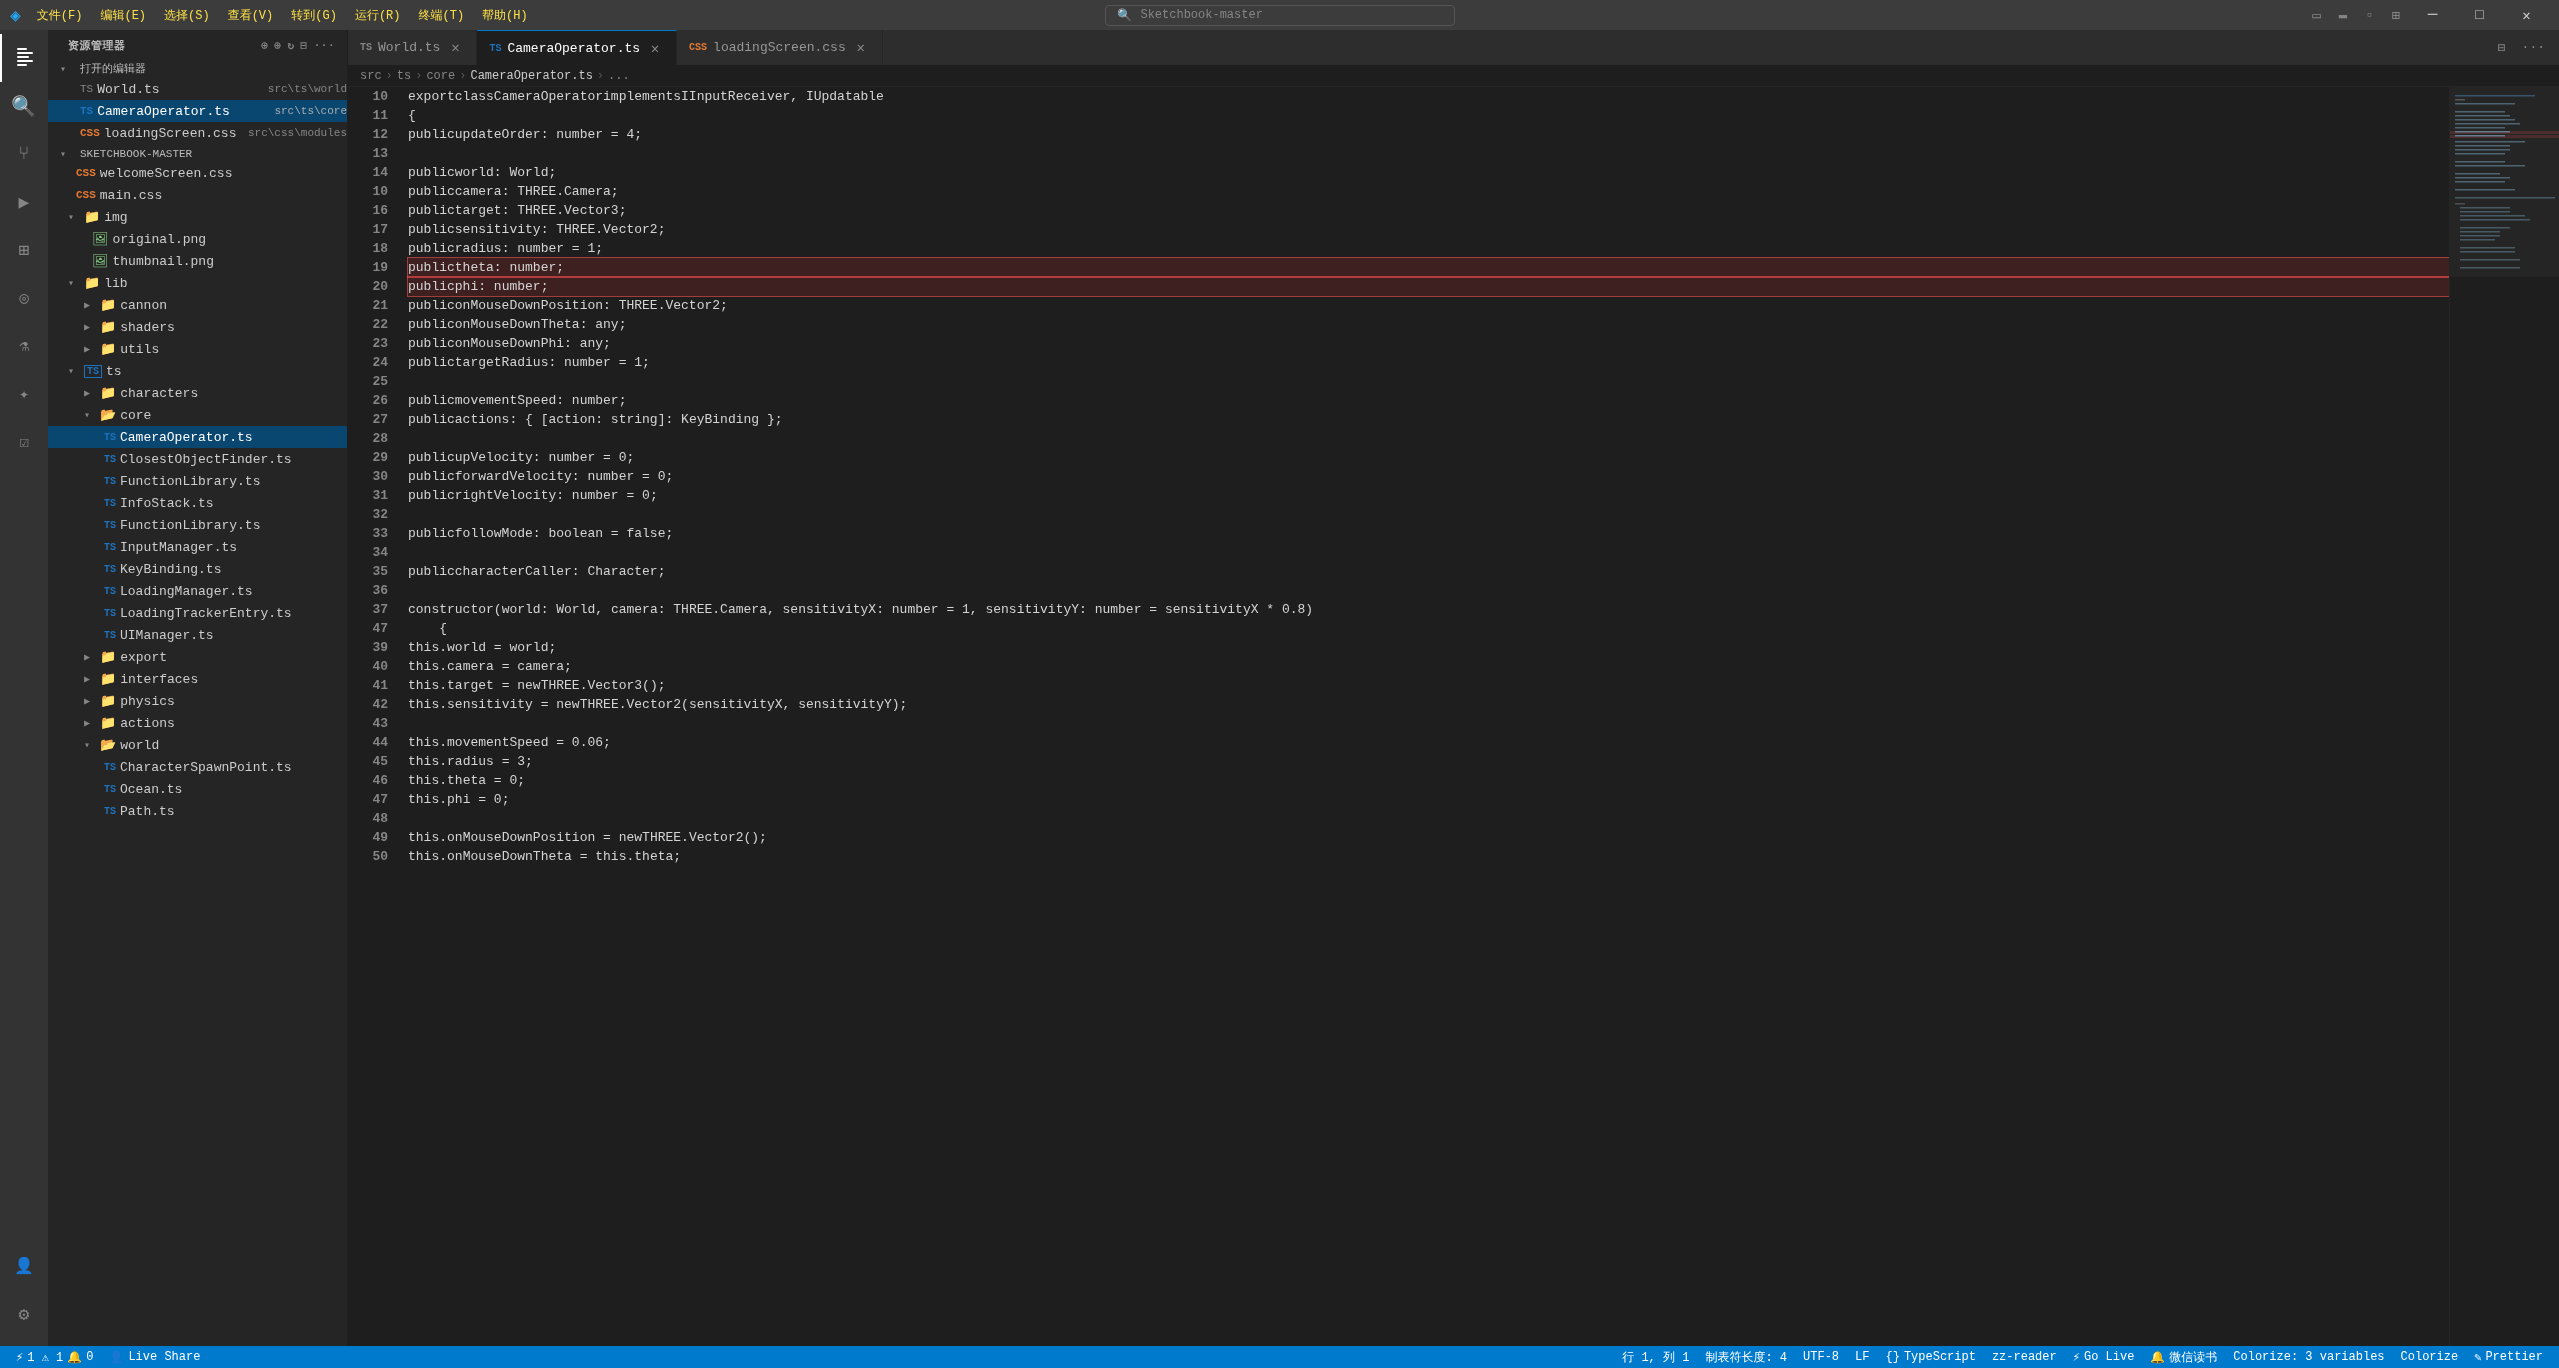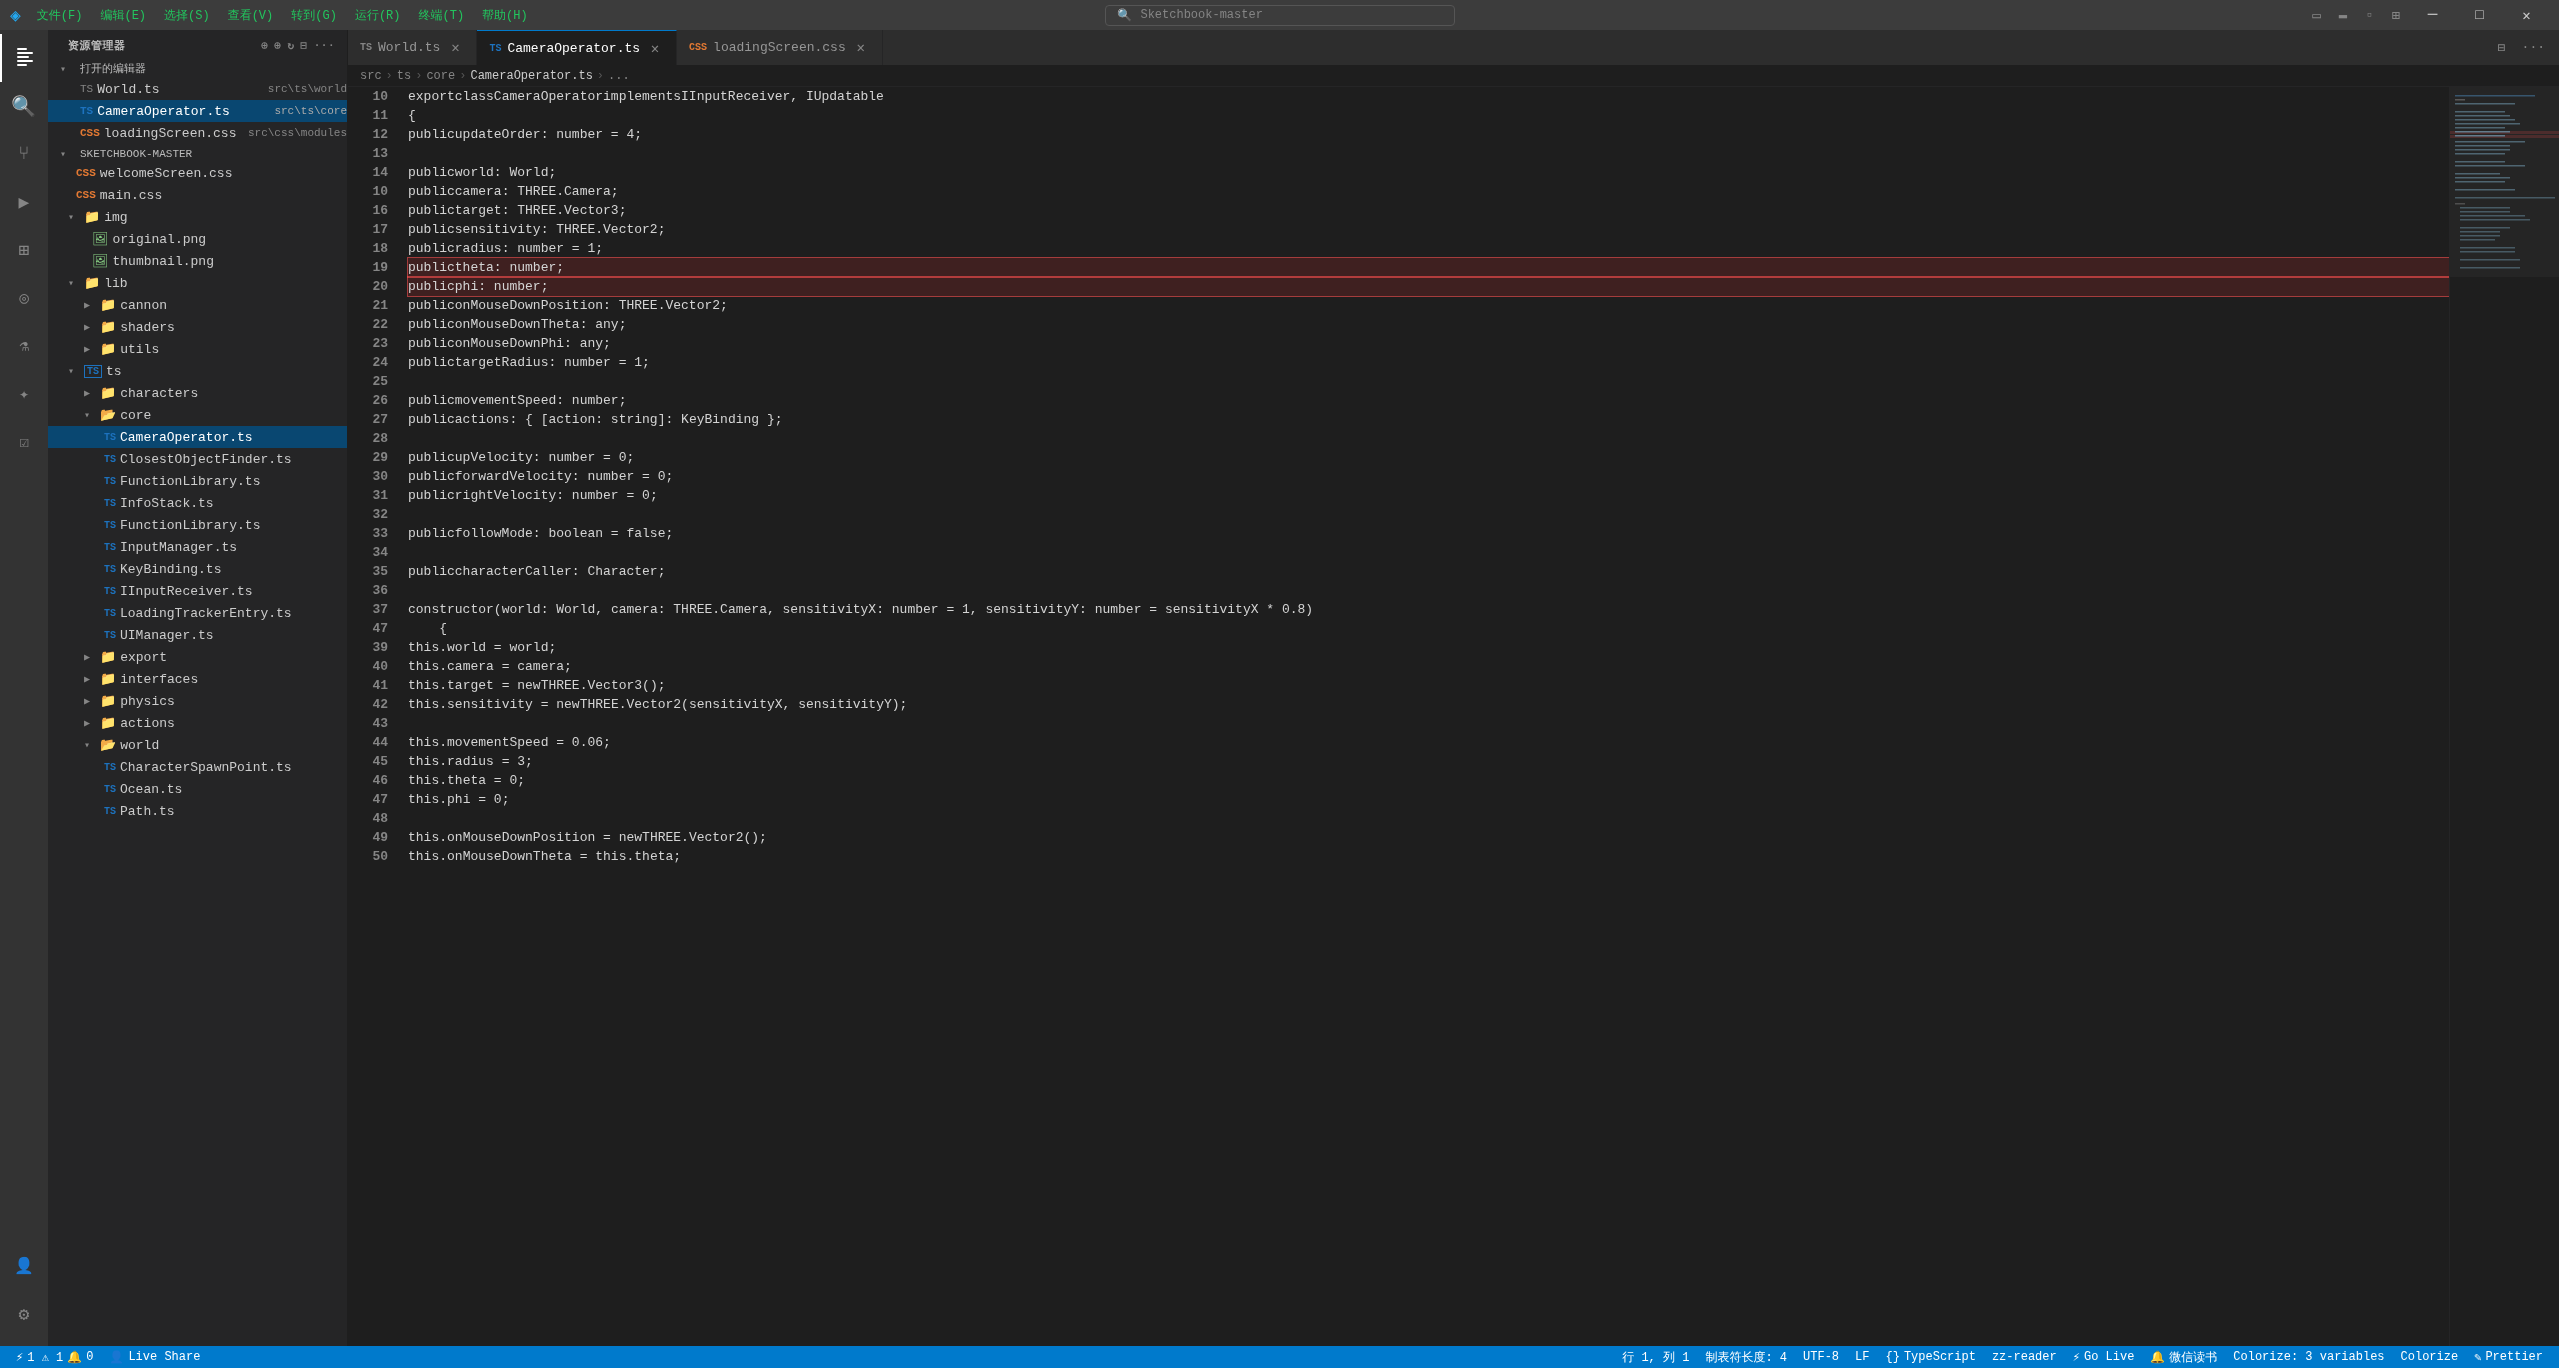--- a/index.html
+++ b/index.html
@@ -29,21 +29,21 @@
       display: flex;
       align-items: center;
       gap: 8px;
     }
     .menu-bar {
       display: flex;
       gap: 2px;
     }
     .menu-item {
       padding: 2px 8px;
-      color: #22c55e;
+      color: #fde047;
       cursor: pointer;
       font-size: 12px;
     }
     .title-center {
       position: absolute;
       left: 50%;
       transform: translateX(-50%);
       display: flex;
       align-items: center;
     }
@@ -491,21 +491,21 @@
     <div class="tree-item" style="padding-left:56px;">
       <span style="margin-right:4px;color:#1d72be;font-size:10px;font-weight:bold;">TS</span>
       <span class="tree-label">InputManager.ts</span>
     </div>
     <div class="tree-item" style="padding-left:56px;">
       <span style="margin-right:4px;color:#1d72be;font-size:10px;font-weight:bold;">TS</span>
       <span class="tree-label">KeyBinding.ts</span>
     </div>
     <div class="tree-item" style="padding-left:56px;">
       <span style="margin-right:4px;color:#1d72be;font-size:10px;font-weight:bold;">TS</span>
-      <span class="tree-label">IInputReceiver.ts</span>
+      <span class="tree-label">LoadingManager.ts</span>
     </div>
     <div class="tree-item" style="padding-left:56px;">
       <span style="margin-right:4px;color:#1d72be;font-size:10px;font-weight:bold;">TS</span>
       <span class="tree-label">LoadingTrackerEntry.ts</span>
     </div>
     <div class="tree-item" style="padding-left:56px;">
       <span style="margin-right:4px;color:#1d72be;font-size:10px;font-weight:bold;">TS</span>
       <span class="tree-label">UIManager.ts</span>
     </div>
     <div class="tree-item" style="padding-left:36px;">

